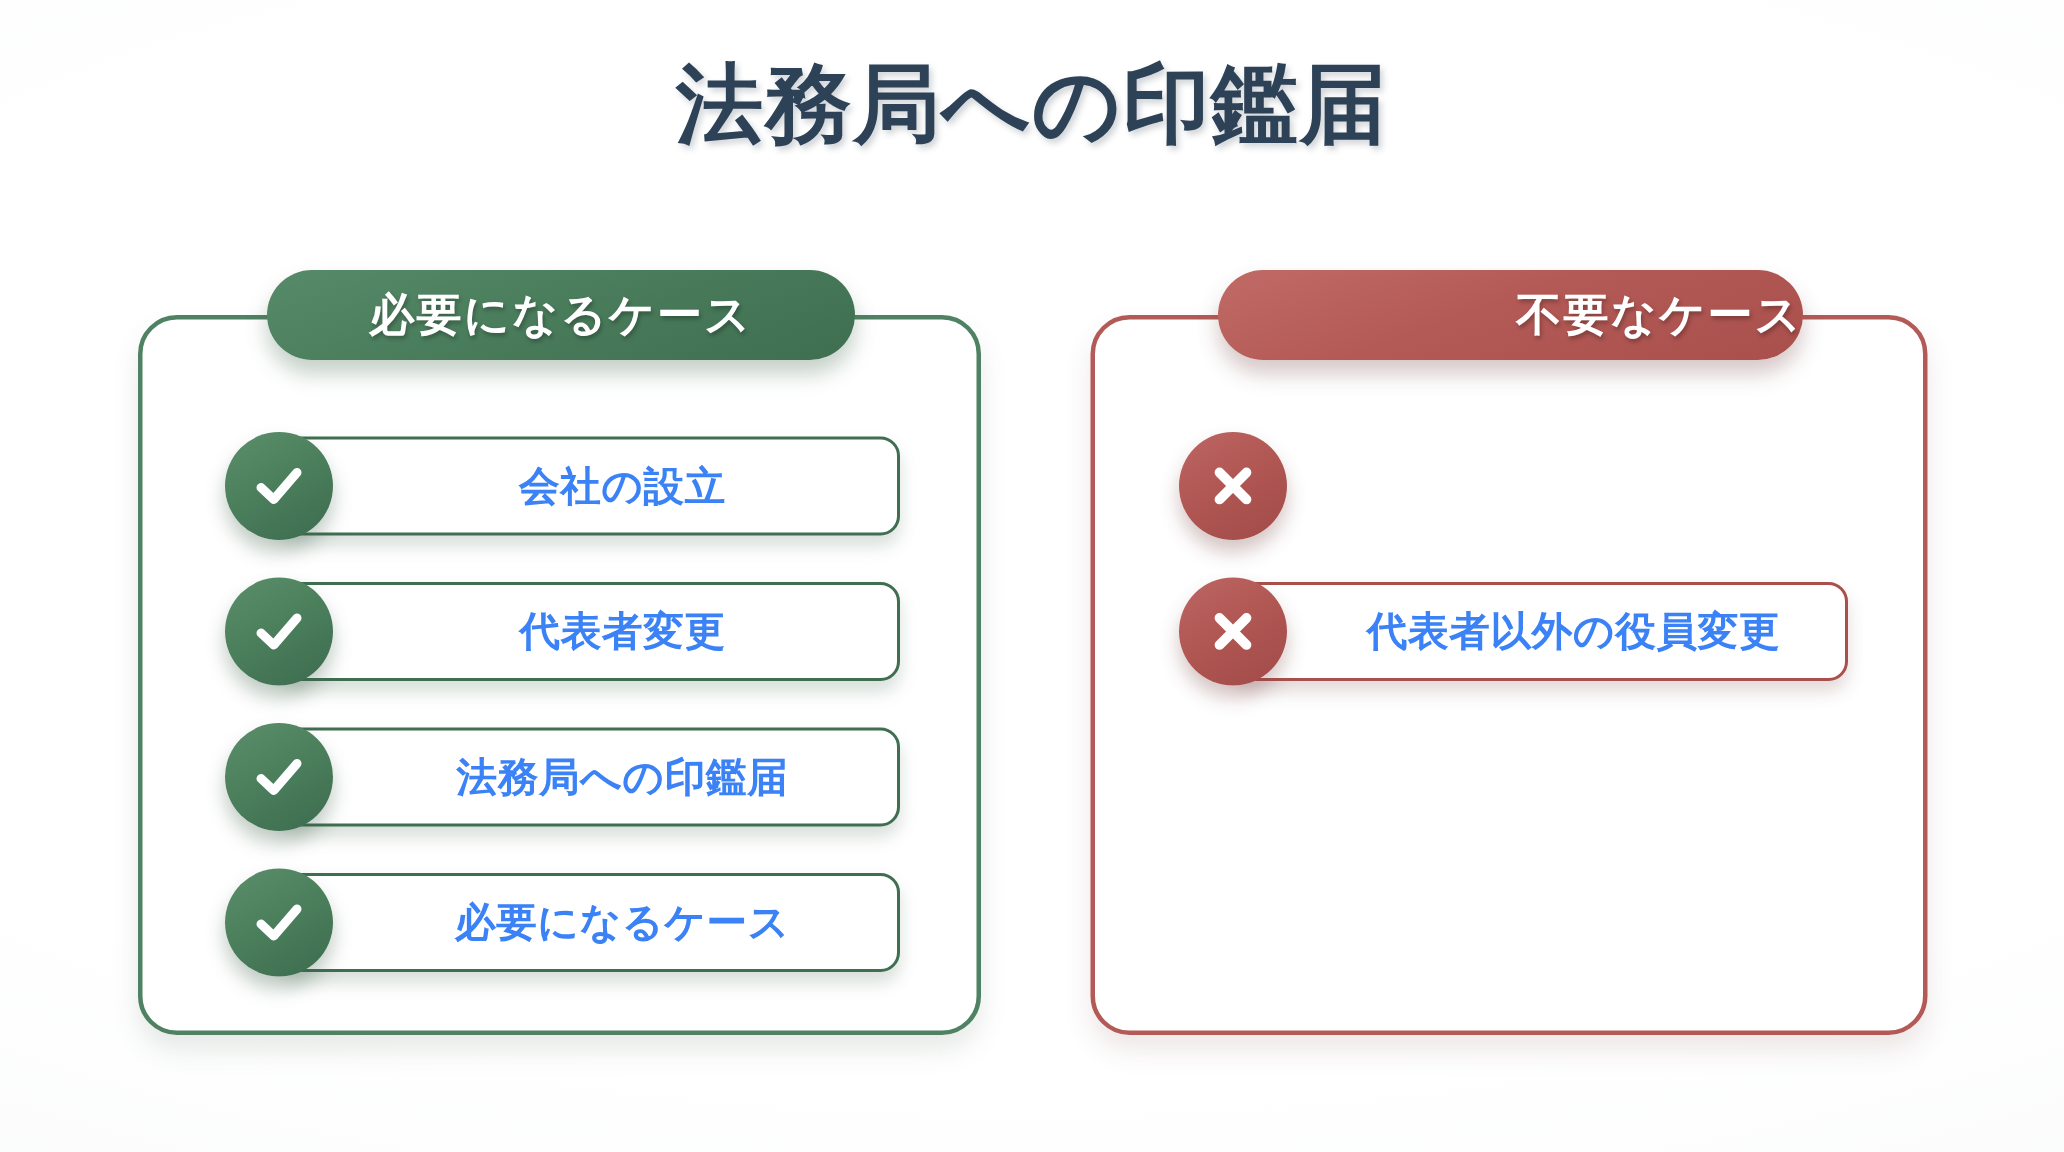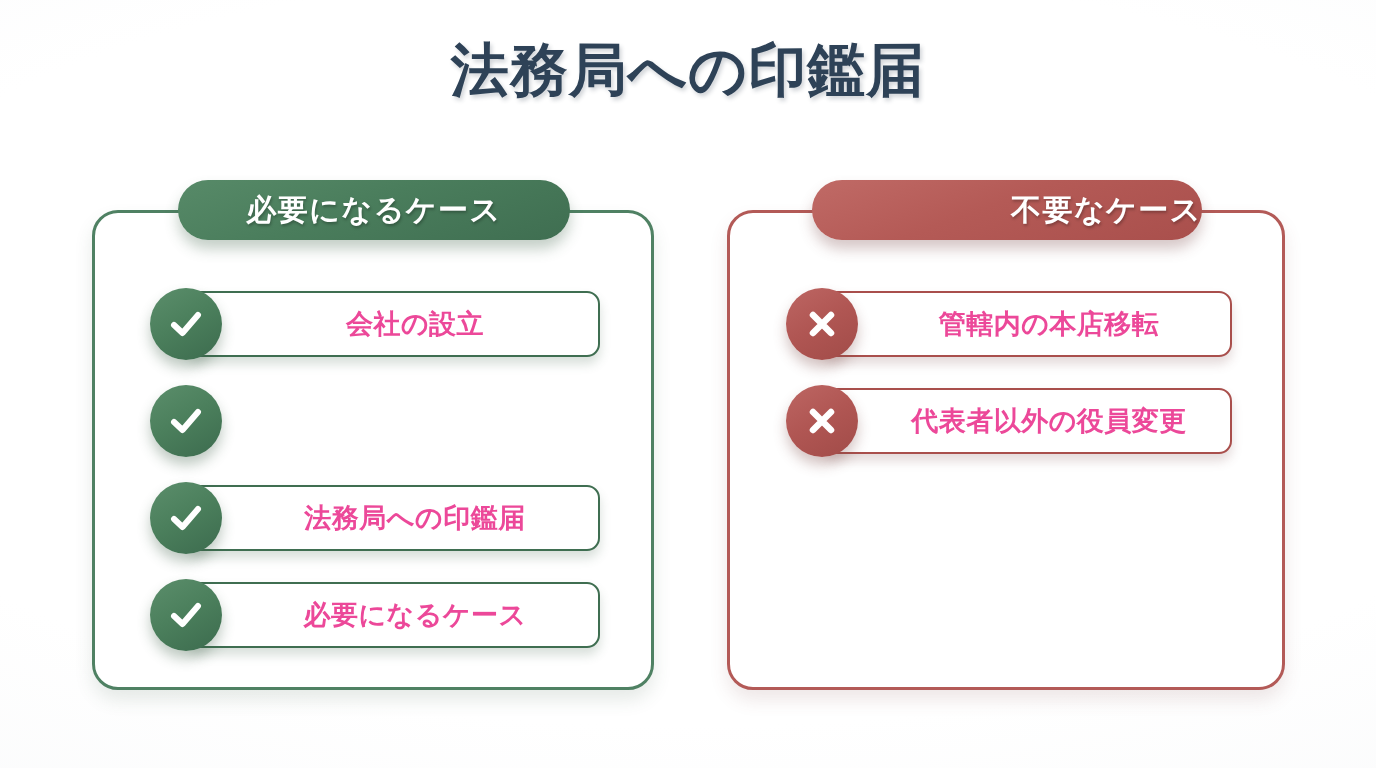--- a/index.html
+++ b/index.html
@@ -124,21 +124,21 @@
     box-shadow: 0 7px 11px rgba(60,95,70,0.20);
   }
   .items.right .item-card {
     border: 2.5px solid #a94f4c;
     box-shadow: 0 7px 11px rgba(120,70,68,0.20);
   }
 
   .item-label {
     font-size: 27px;
     font-weight: 700;
-    color: #ec4899;
+    color: #3b82f6;
     letter-spacing: 0.5px;
     white-space: nowrap;
   }
 
   .badge {
     position: absolute;
     left: 0;
     top: 0;
     width: 72px;
     height: 72px;
@@ -178,20 +178,23 @@
         <span class="item-label">会社の設立</span>
       </div>
       <div class="badge">
         <svg width="40" height="40" viewBox="0 0 40 40" aria-hidden="true">
           <path d="M8 21 L16.5 29 L32 11" fill="none" stroke="#ffffff" stroke-width="6" stroke-linecap="round" stroke-linejoin="round"></path>
         </svg>
       </div>
     </div>
 
     <div class="item">
+      <div class="item-card">
+        <span class="item-label">代表者変更</span>
+      </div>
       <div class="badge">
         <svg width="40" height="40" viewBox="0 0 40 40" aria-hidden="true">
           <path d="M8 21 L16.5 29 L32 11" fill="none" stroke="#ffffff" stroke-width="6" stroke-linecap="round" stroke-linejoin="round"></path>
         </svg>
       </div>
     </div>
 
     <div class="item">
       <div class="item-card">
         <span class="item-label">法務局への印鑑届</span>
@@ -218,23 +221,20 @@
 
   <div class="panel right"></div>
 
   <div class="pill right">
     <span>不要なケース</span>
   </div>
 
   <div class="items right">
 
     <div class="item">
-      <div class="item-card">
-        <span class="item-label">管轄内の本店移転</span>
-      </div>
       <div class="badge">
         <svg width="38" height="38" viewBox="0 0 38 38" aria-hidden="true">
           <path d="M10 10 L28 28 M28 10 L10 28" fill="none" stroke="#ffffff" stroke-width="6.5" stroke-linecap="round"></path>
         </svg>
       </div>
     </div>
 
     <div class="item">
       <div class="item-card">
         <span class="item-label">代表者以外の役員変更</span>

